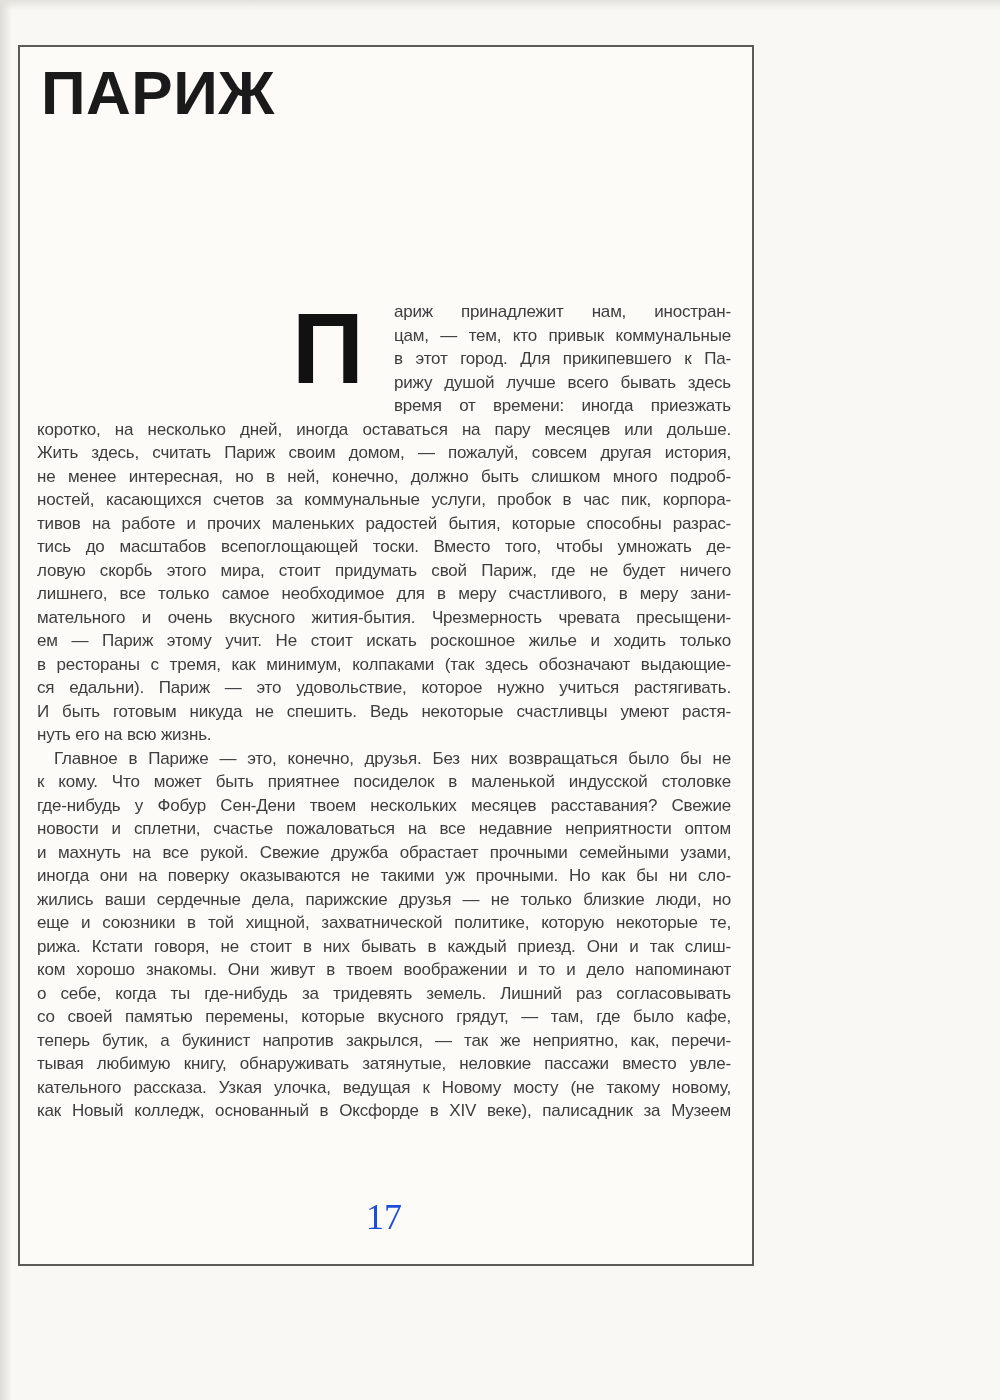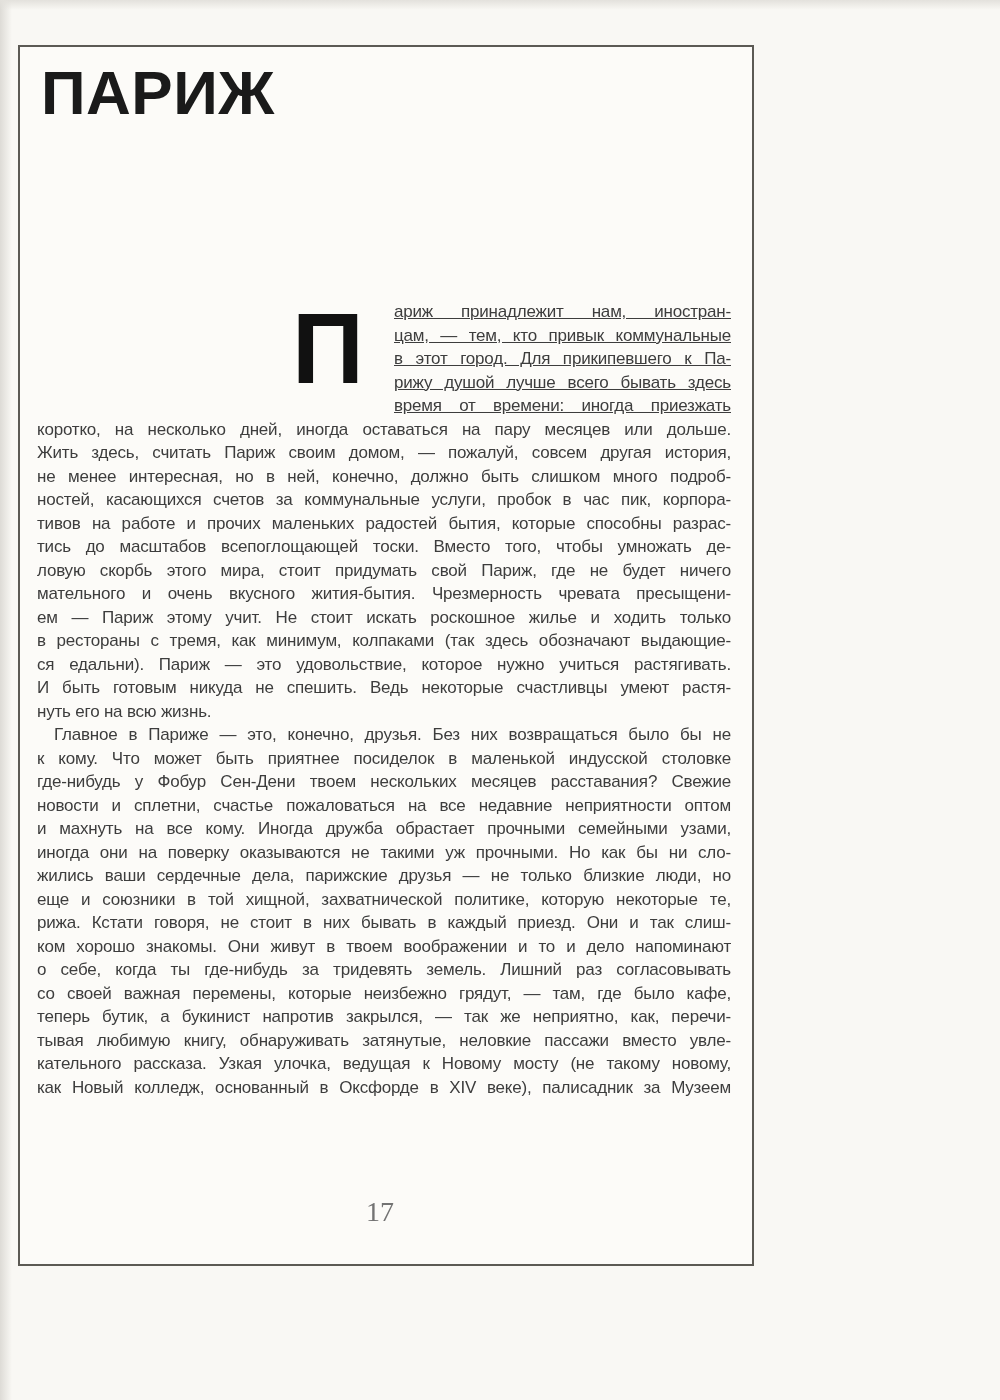--- a/index.html
+++ b/index.html
@@ -63,39 +63,39 @@
     letter-spacing: -0.2px;
     color: #3d3d3d;
   }
   .para { position: relative; }
   .line {
     height: 23.5px;
     text-align: justify;
     text-align-last: justify;
     white-space: nowrap;
   }
-  .line.cap-indent { margin-left: 357px; text-decoration: underline; }
+  .line.cap-indent { margin-left: 357px; }
   .line.first-indent { text-indent: 17px; }
   .line.last-left { text-align-last: left; }
   .dropcap {
     position: absolute;
     left: 255px;
     top: -2px;
     font-size: 100px;
     line-height: 1;
     font-weight: 700;
     color: #111111;
   }
   .pagenum {
     position: absolute;
     left: 346px;
     top: 1149px;
     font-family: "Liberation Serif", "DejaVu Serif", serif;
-    font-size: 28px;
-    color: #737373;
+    font-size: 36px;
+    color: #1d4ed8;
   }
 </style>
 </head>
 <body>
 
 <div class="scan">
   <div class="sheet">
 
     <h1 class="title">ПАРИЖ</h1>
 
@@ -108,44 +108,45 @@
           <div class="line cap-indent">в этот город. Для прикипевшего к Па-</div>
           <div class="line cap-indent">рижу душой лучше всего бывать здесь</div>
           <div class="line cap-indent">время от времени: иногда приезжать</div>
           <div class="line">коротко, на несколько дней, иногда оставаться на пару месяцев или дольше.</div>
           <div class="line">Жить здесь, считать Париж своим домом, — пожалуй, совсем другая история,</div>
           <div class="line">не менее интересная, но в ней, конечно, должно быть слишком много подроб-</div>
           <div class="line">ностей, касающихся счетов за коммунальные услуги, пробок в час пик, корпора-</div>
           <div class="line">тивов на работе и прочих маленьких радостей бытия, которые способны разрас-</div>
           <div class="line">тись до масштабов всепоглощающей тоски. Вместо того, чтобы умножать де-</div>
           <div class="line">ловую скорбь этого мира, стоит придумать свой Париж, где не будет ничего</div>
+          <div class="line">лишнего, все только самое необходимое для в меру счастливого, в меру зани-</div>
           <div class="line">мательного и очень вкусного жития-бытия. Чрезмерность чревата пресыщени-</div>
           <div class="line">ем — Париж этому учит. Не стоит искать роскошное жилье и ходить только</div>
           <div class="line">в рестораны с тремя, как минимум, колпаками (так здесь обозначают выдающие-</div>
           <div class="line">ся едальни). Париж — это удовольствие, которое нужно учиться растягивать.</div>
           <div class="line">И быть готовым никуда не спешить. Ведь некоторые счастливцы умеют растя-</div>
           <div class="line last-left">нуть его на всю жизнь.</div>
         </div>
 
       <div class="para">
           <div class="line first-indent">Главное в Париже — это, конечно, друзья. Без них возвращаться было бы не</div>
           <div class="line">к кому. Что может быть приятнее посиделок в маленькой индусской столовке</div>
           <div class="line">где-нибудь у Фобур Сен-Дени твоем нескольких месяцев расставания? Свежие</div>
           <div class="line">новости и сплетни, счастье пожаловаться на все недавние неприятности оптом</div>
-          <div class="line">и махнуть на все кому. Иногда дружба обрастает прочными семейными узами,</div>
+          <div class="line">и махнуть на все рукой. Свежие дружба обрастает прочными семейными узами,</div>
           <div class="line">иногда они на поверку оказываются не такими уж прочными. Но как бы ни сло-</div>
           <div class="line">жились ваши сердечные дела, парижские друзья — не только близкие люди, но</div>
           <div class="line">еще и союзники в той хищной, захватнической политике, которую некоторые те,</div>
         </div>
 
       <div class="para">
           <div class="line">рижа. Кстати говоря, не стоит в них бывать в каждый приезд. Они и так слиш-</div>
           <div class="line">ком хорошо знакомы. Они живут в твоем воображении и то и дело напоминают</div>
           <div class="line">о себе, когда ты где-нибудь за тридевять земель. Лишний раз согласовывать</div>
-          <div class="line">со своей важная перемены, которые неизбежно грядут, — там, где было кафе,</div>
+          <div class="line">со своей памятью перемены, которые вкусного грядут, — там, где было кафе,</div>
           <div class="line">теперь бутик, а букинист напротив закрылся, — так же неприятно, как, перечи-</div>
           <div class="line">тывая любимую книгу, обнаруживать затянутые, неловкие пассажи вместо увле-</div>
           <div class="line">кательного рассказа. Узкая улочка, ведущая к Новому мосту (не такому новому,</div>
           <div class="line">как Новый колледж, основанный в Оксфорде в XIV веке), палисадник за Музеем</div>
         </div>
 
     </div>
 
     <div class="pagenum">17</div>
 

